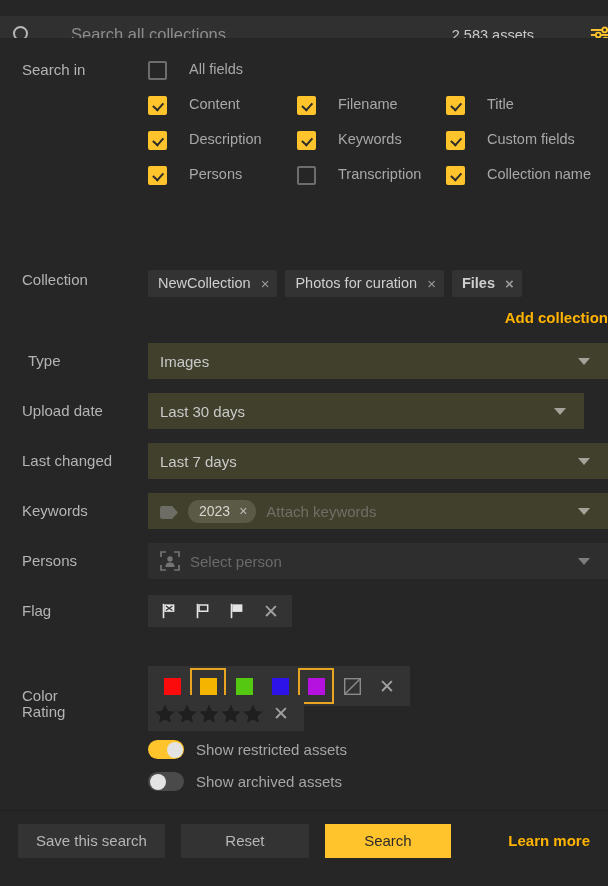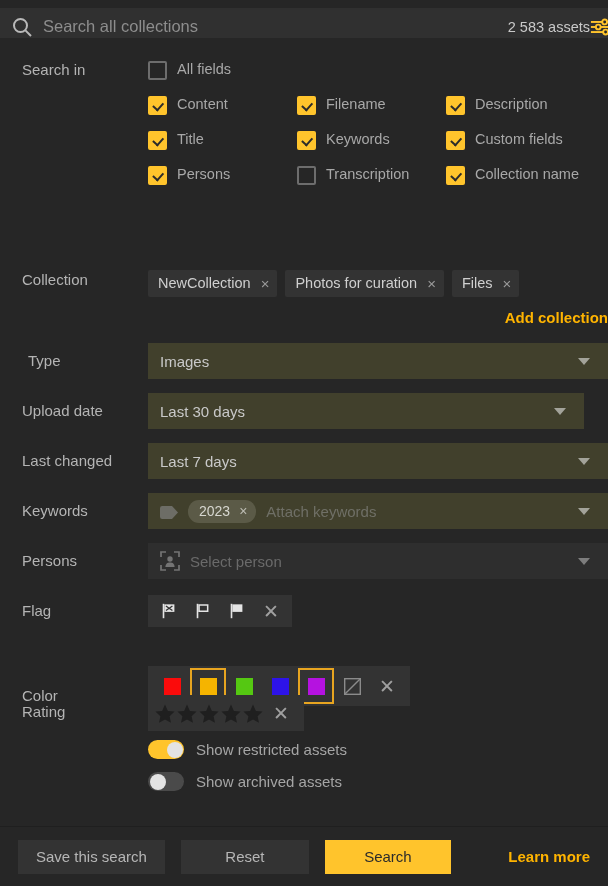--- a/index.html
+++ b/index.html
@@ -6,52 +6,53 @@
   html, body {
     width: 608px; height: 886px;
     background: #262626;
     font-family: "Liberation Sans", sans-serif;
     overflow: hidden;
   }
   body { position: relative; }
 
   
   .topbar {
-    position: absolute; left: 0; top: 8px; width: 608px; height: 38px;
+    position: absolute; left: 0; top: 16px; width: 608px; height: 38px;
     background: #303030;
     display: flex; align-items: center;
     border-bottom: 1px solid #1e1e1e;
+    gap: 28px;
   }
   .search-icon { margin-left: 10px; width: 24px; height: 24px; display: block; }
   .search-input {
     flex: 1; background: transparent; border: 0; outline: none;
     color: #d8d8d8; font-size: 16.5px; font-family: "Liberation Sans", sans-serif;
     margin-left: 9px;
   }
   .search-input::placeholder { color: #8d8d8d; opacity: 1; }
-  .assets-count { color: #c9c9c9; font-size: 14.5px; margin-right: 0; white-space: nowrap; }
+  .assets-count { color: #c9c9c9; font-size: 14.5px; margin-right: 28px; white-space: nowrap; }
   .filter-icon { width: 22px; height: 24px; margin-right: -4px; }
 
   
   .panel {
     position: absolute; left: 0; top: 38px; width: 608px; height: 848px;
     background: #262626;
   }
 
   .row { display: flex; align-items: flex-start; }
   .label {
     width: 148px; padding-left: 22px; color: #b4b4b4;
     font-size: 15px; line-height: 20px; flex: 0 0 148px;
   }
   .ctl { flex: 1; padding-right: 0; }
 
   
   .searchin { position: absolute; left: 0; top: 22px; width: 608px; }
   .cbgrid { display: flex; flex-wrap: wrap; }
-  .cbcell { width: 149px; display: flex; align-items: flex-start; margin-bottom: 15px; }
+  .cbcell { width: 149px; display: flex; align-items: flex-start; margin-bottom: 15px; gap: 12px; }
   .cbcell.full { width: 100%; }
   .cb {
     width: 19px; height: 19px; flex: 0 0 19px; margin-top: 1px;
     border: 2px solid #6d6d6d; background: transparent; border-radius: 2px;
     position: relative;
   }
   .cb.on { background: #ffc42c; border-color: #ffc42c; }
   .cb.on::after {
     content: ""; position: absolute; left: 3px; top: 3.5px;
     width: 8px; height: 4.5px; border-left: 2.4px solid #2b2b2b;
@@ -60,21 +61,21 @@
   .cblabel { color: #a8a8a8; font-size: 14.5px; line-height: 19px; margin-left: 10px; max-width: 110px; }
 
   
   .chips { display: flex; align-items: center; }
   .chip {
     background: #333333; color: #cfcfcf; font-size: 14.5px;
     padding: 5px 8px 6px 10px; margin-right: 8px;
     display: flex; align-items: center; border-radius: 2px; white-space: nowrap;
   }
   .chip .x { color: #9a9a9a; margin-left: 10px; font-size: 15px; line-height: 1; }
-  .chip.clipped { margin-right: 8px; }
+  .chip.clipped { margin-right: 8px; font-weight: bold; }
   .addlink { color: #ffb400; font-size: 15px; font-weight: bold; display: inline-block; }
 
   
   .select {
     height: 36px; background: #41402c; display: flex; align-items: center;
     padding: 0 12px; color: #c9c9c9; font-size: 15px; position: relative;
     margin-right: 0;
   }
   .select.dark { background: #2e2e2e; }
   .caret {
@@ -113,21 +114,21 @@
   .knob { position: absolute; top: 1.5px; width: 16px; height: 16px; border-radius: 50%; background: #e3e3e3; }
   .toggle.on .knob { right: 1.5px; }
   .toggle.off .knob { left: 1.5px; }
   .toglabel { color: #a5a5a5; font-size: 15px; margin-left: 12px; }
 
   
   .customrow { position: absolute; left: 0; top: 810px; width: 608px; display: flex; }
   .customrow .label { color: #b4b4b4; font-size: 15px; }
 
   .bottombar {
-    position: absolute; left: 0; bottom: 0; width: 608px; height: 60px;
+    position: absolute; left: 0; bottom: 16px; width: 608px; height: 60px;
     background: #262626; display: flex; align-items: center; padding: 0 18px;
     border-top: 1px solid #1f1f1f;
   }
   .btn {
     height: 34px; padding: 0 18px; display: flex; align-items: center; justify-content: center;
     font-size: 15px; border: 0; font-family: "Liberation Sans", sans-serif;
   }
   .btn.ghost { background: #333333; color: #b6b6b6; }
   .btn.primary { background: #ffc42c; color: #2b2b2b; min-width: 126px; }
   .gap { width: 16px; flex: 0 0 16px; }
@@ -172,26 +173,26 @@
         <div class="cbcell">
           <span class="cb on"></span>
           <span class="cblabel">Content</span>
         </div>
         <div class="cbcell">
           <span class="cb on"></span>
           <span class="cblabel">Filename</span>
         </div>
         <div class="cbcell">
           <span class="cb on"></span>
+          <span class="cblabel">Title</span>
+        </div>
+
+        <div class="cbcell">
+          <span class="cb on"></span>
           <span class="cblabel">Description</span>
-        </div>
-
-        <div class="cbcell">
-          <span class="cb on"></span>
-          <span class="cblabel">Title</span>
         </div>
         <div class="cbcell">
           <span class="cb on"></span>
           <span class="cblabel">Keywords</span>
         </div>
         <div class="cbcell">
           <span class="cb on"></span>
           <span class="cblabel">Custom fields</span>
         </div>
 

